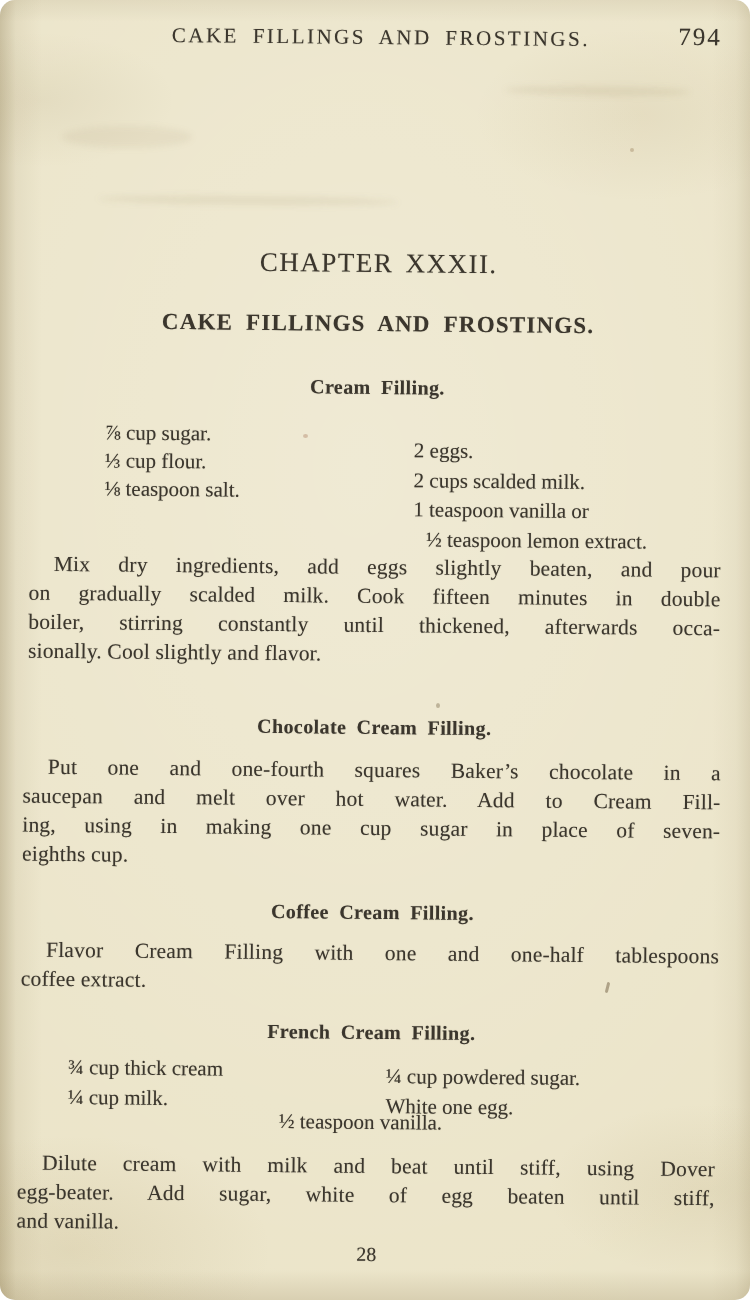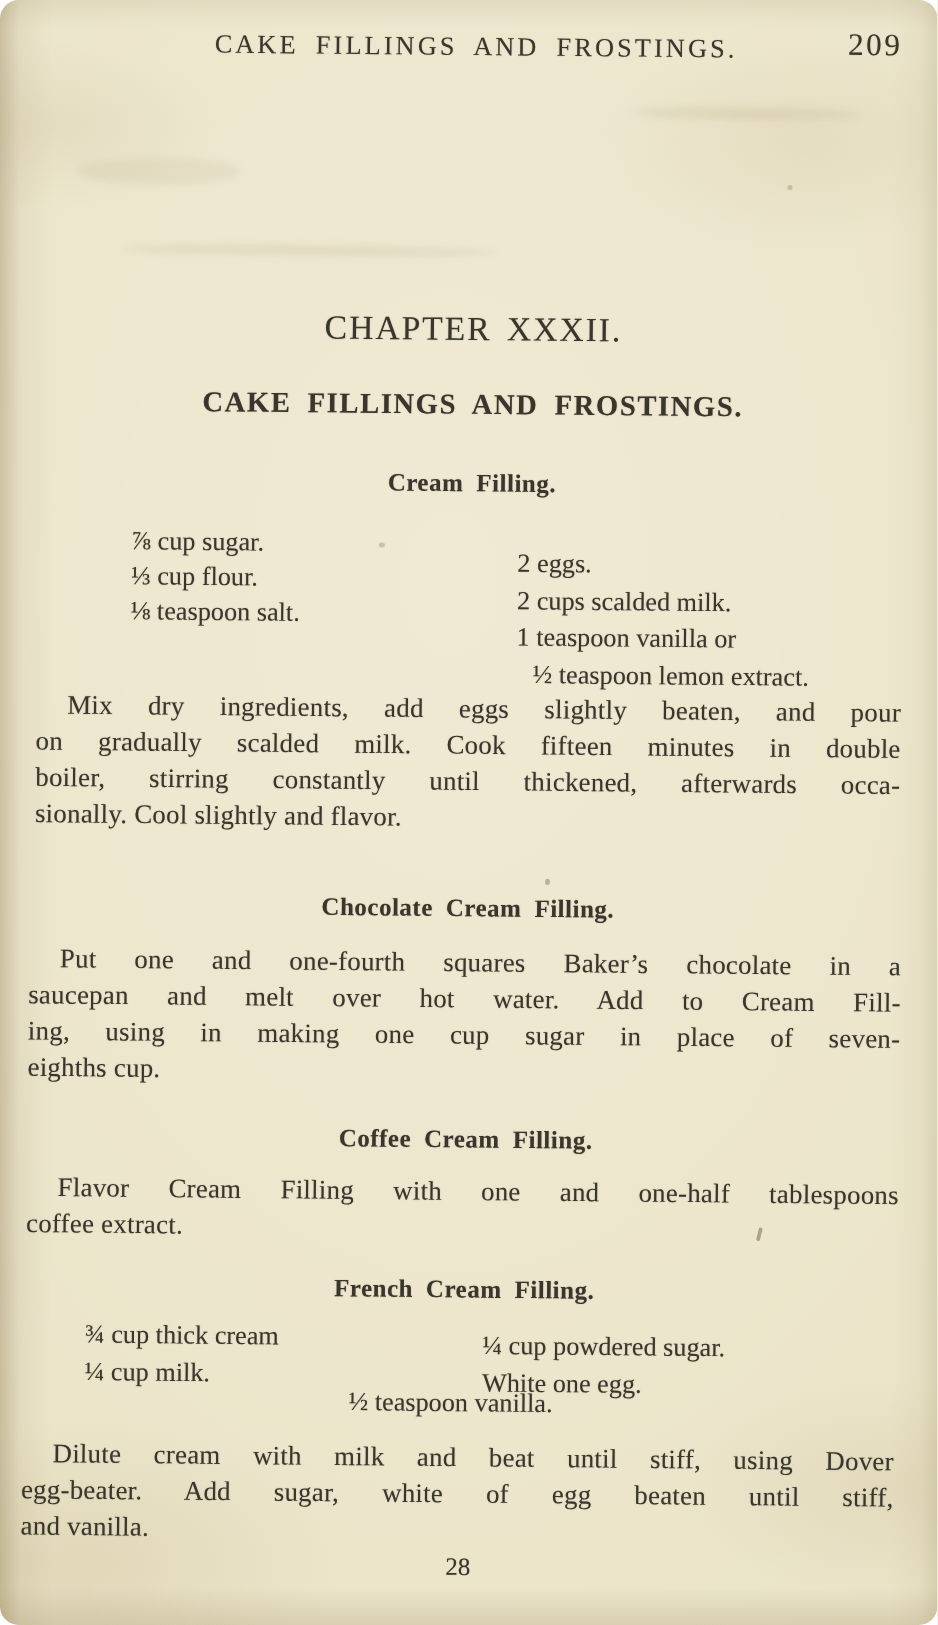--- a/index.html
+++ b/index.html
@@ -131,21 +131,21 @@
   <div class="smudge sm1"></div>
   <div class="smudge sm2"></div>
   <div class="smudge sm3"></div>
   <div class="speck sp1"></div>
   <div class="speck sp2"></div>
   <div class="speck sp3"></div>
   <div class="speck sp4"></div>
 
   <div class="tilt">
     <div class="running-head ink">CAKE FILLINGS AND FROSTINGS.</div>
-    <div class="page-num ink">209</div>
+    <div class="page-num ink">794</div>
 
     <div class="chapter ink">CHAPTER XXXII.</div>
     <div class="section-title ink">CAKE FILLINGS AND FROSTINGS.</div>
 
     <div class="recipe-title rt1 ink">Cream Filling.</div>
     <div class="ing ing1-left ink">
       <div class="ing-line">⅞ cup sugar.</div>
       <div class="ing-line">⅓ cup flour.</div>
       <div class="ing-line">⅛ teaspoon salt.</div>
     </div>

